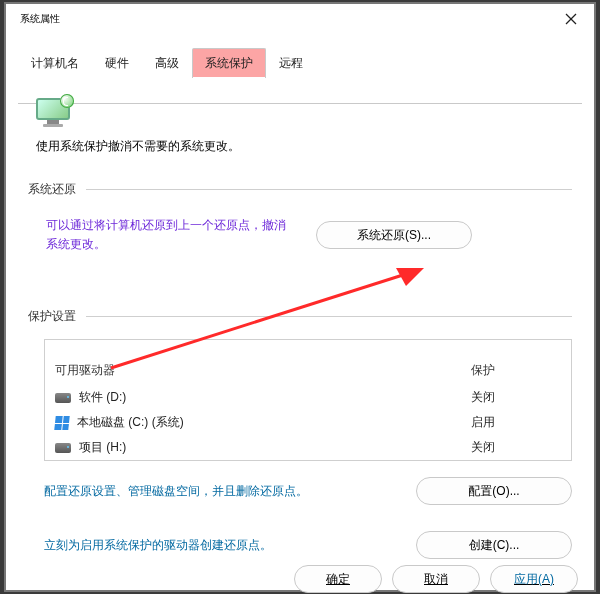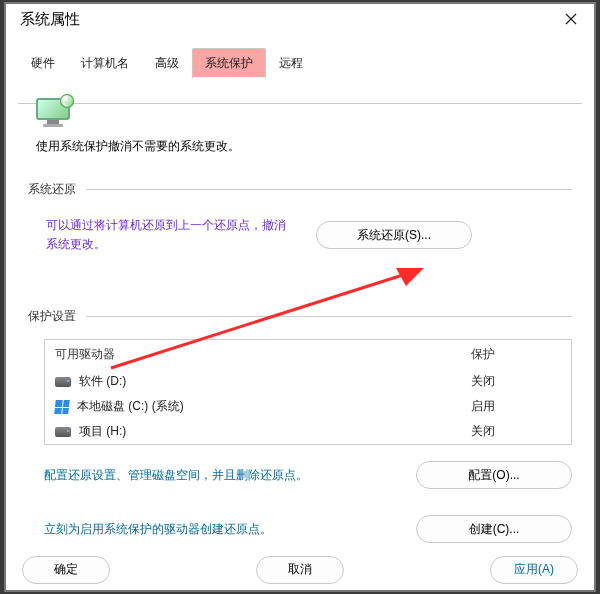--- a/index.html
+++ b/index.html
@@ -1,20 +1,20 @@
 <!DOCTYPE html>
 <html><head>
 <meta charset="utf-8">
 <style>
   * { box-sizing: border-box; font-family: "Microsoft YaHei", "Segoe UI", sans-serif; font-size: 12px; }
   body { margin: 0; background: #3a3a3a; width: 600px; height: 594px; overflow: hidden; }
   .frame { position: absolute; left: 4px; top: 2px; width: 592px; height: 590px; border: 2px solid #777; background: #fff; }
   .window { width: 100%; height: 100%; background: #ffffff; display: flex; flex-direction: column; }
   .titlebar { height: 34px; display: flex; align-items: center; justify-content: space-between; padding: 0 0 0 14px; color: #000; }
-  .titlebar .title { font-size: 15px; }
+  .titlebar .title { font-size: 10px; }
   .close { width: 46px; height: 30px; display: flex; align-items: center; justify-content: center; color: #000; }
   .close svg { width: 12px; height: 12px; }
   .tabs { display: flex; padding: 14px 12px 0 12px; align-items: flex-end; }
   .tab { padding: 6px 12px; border: 1px solid transparent; border-bottom: none; position: relative; color: #222; }
   .tab.active { border-color: #c9c9c9; background: #fca5a5; border-top-left-radius: 2px; border-top-right-radius: 2px; z-index: 2; }
   .tabstrip-line { position: absolute; left: 12px; right: 12px; top: 69px; height: 1px; background: #c9c9c9; z-index: 0; }
   .tab.active::after { content:""; position:absolute; left:0; right:0; bottom:-1px; height:2px; background:#fff; }
   .content { flex: 1; padding: 12px 22px 0 22px; position: relative; }
 
   .intro { display: flex; align-items: flex-start; gap: 12px; margin: 8px 0 26px 8px; flex-direction: column; }
@@ -23,35 +23,35 @@
   .group-title .line { flex: 1; height: 1px; background: #cfcfcf; }
 
   .restore-row { display: flex; align-items: center; gap: 20px; margin: 18px 0 22px 18px; }
   .restore-row .text { width: 250px; line-height: 1.6; color: #6d28d9; }
 
   .btn { min-width: 156px; height: 28px; border: 1px solid #c9c9c9; background: #fdfdfd; border-radius: 14px; display: inline-flex; align-items: center; justify-content: center; padding: 0 18px; color: #000; }
   .btn.small { min-width: 88px; padding: 0 14px; }
   .btn.disabled { color: #0369a1; }
 
   .drive-box { border: 1px solid #cfcfcf; margin: 14px 0 10px 16px; }
-  .drive-head { display: flex; padding: 6px 10px; color: #333; }
+  .drive-head { display: flex; padding: 6px 10px; color: #333; margin-top: 16px; }
   .drive-head .c1 { flex: 1; }
   .drive-head .c2 { width: 90px; }
   .drive-row { display: flex; align-items: center; padding: 4px 10px; color: #222; }
   .drive-row .c1 { flex: 1; display: flex; align-items: center; gap: 8px; }
   .drive-row .c2 { width: 90px; }
   .hdd-icon { width: 16px; height: 10px; border-radius: 2px; background: linear-gradient(#888,#555); position: relative; }
   .hdd-icon::after { content:""; position:absolute; right:2px; top:3px; width:2px; height:2px; background:#6cf; border-radius:50%; }
   .win-icon { width:14px; height:14px; display:grid; grid-template-columns:1fr 1fr; grid-template-rows:1fr 1fr; gap:1px; transform: skewX(-6deg); }
   .win-icon span { background:#2f8ce3; }
 
   .line-row { display: flex; align-items: center; justify-content: space-between; margin: 16px 0 6px 16px; }
   .line-row .txt { color: #0369a1; }
 
-  .footer { height: 52px; border-top: 0; display: flex; justify-content: space-between; align-items: center; gap: 10px; padding: 0 16px; margin-top: auto; }
+  .footer { height: 52px; border-top: 0; display: flex; justify-content: flex-end; align-items: center; gap: 10px; padding: 0 16px; margin-top: auto; text-decoration: underline; }
 
   
   .arrow { position: absolute; left: 100px; top: 178px; width: 330px; height: 120px; pointer-events: none; }
 
   
   .mon { width:34px; height:28px; position: relative; }
   .mon .scr { position:absolute; left:0; top:0; width:34px; height:22px; border:2px solid #6a8; border-radius:3px; background:linear-gradient(135deg,#cfe,#8c8); }
   .mon .base { position:absolute; left:11px; top:22px; width:12px; height:4px; background:#888; }
   .mon .foot { position:absolute; left:7px; top:26px; width:20px; height:3px; background:#aaa; border-radius:1px; }
   .mon .gl { position:absolute; right:-4px; top:-4px; width:14px; height:14px; border-radius:50%; background:radial-gradient(circle at 30% 30%, #fff, #6c6); box-shadow:0 0 0 1px #4a4 inset; }
@@ -69,22 +69,22 @@
       <svg viewBox="0 0 12 12">
             <line x1="1" y1="1" x2="11" y2="11" stroke="#222" stroke-width="1.2"></line>
             <line x1="11" y1="1" x2="1" y2="11" stroke="#222" stroke-width="1.2"></line>
           </svg>
     </div>
   </div>
 
   <div style="position:relative;">
     <div class="tabstrip-line"></div>
     <div class="tabs">
+      <div class="tab">计算机名</div>
       <div class="tab">硬件</div>
-      <div class="tab">计算机名</div>
       <div class="tab">高级</div>
       <div class="tab active">系统保护</div>
       <div class="tab">远程</div>
     </div>
   </div>
 
   <div class="content">
 
     <div class="intro">
       <div class="mon">

